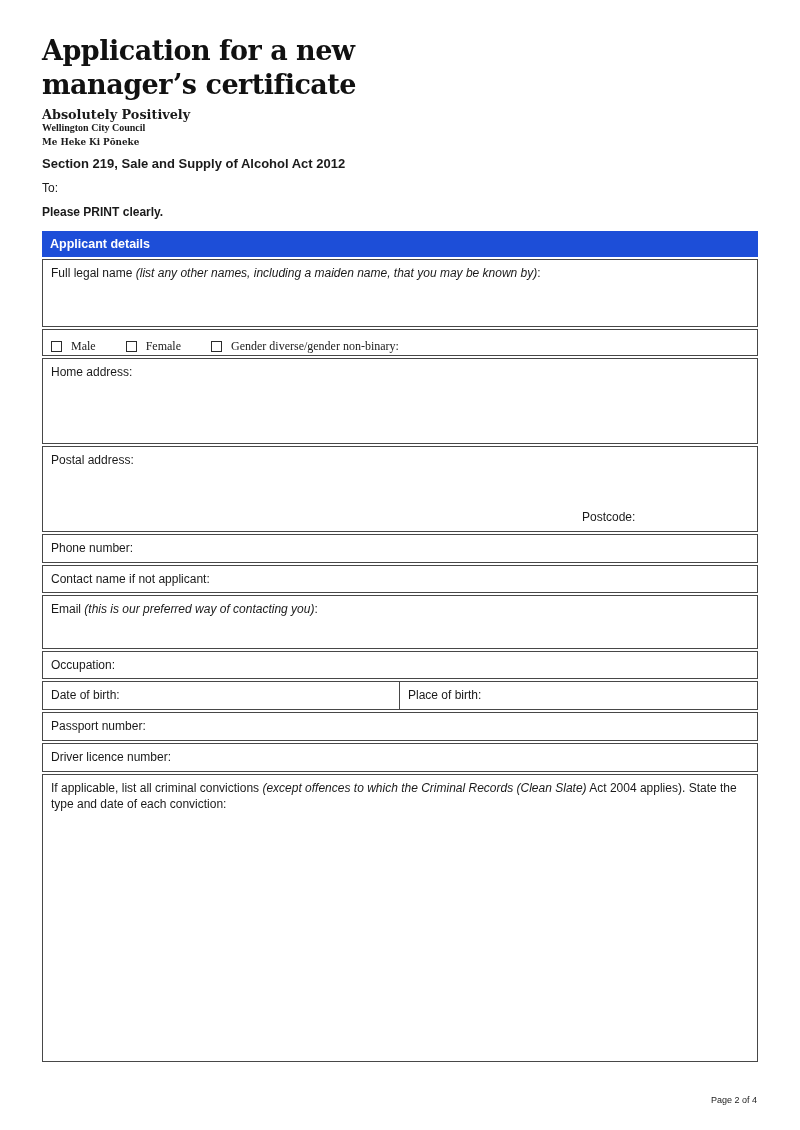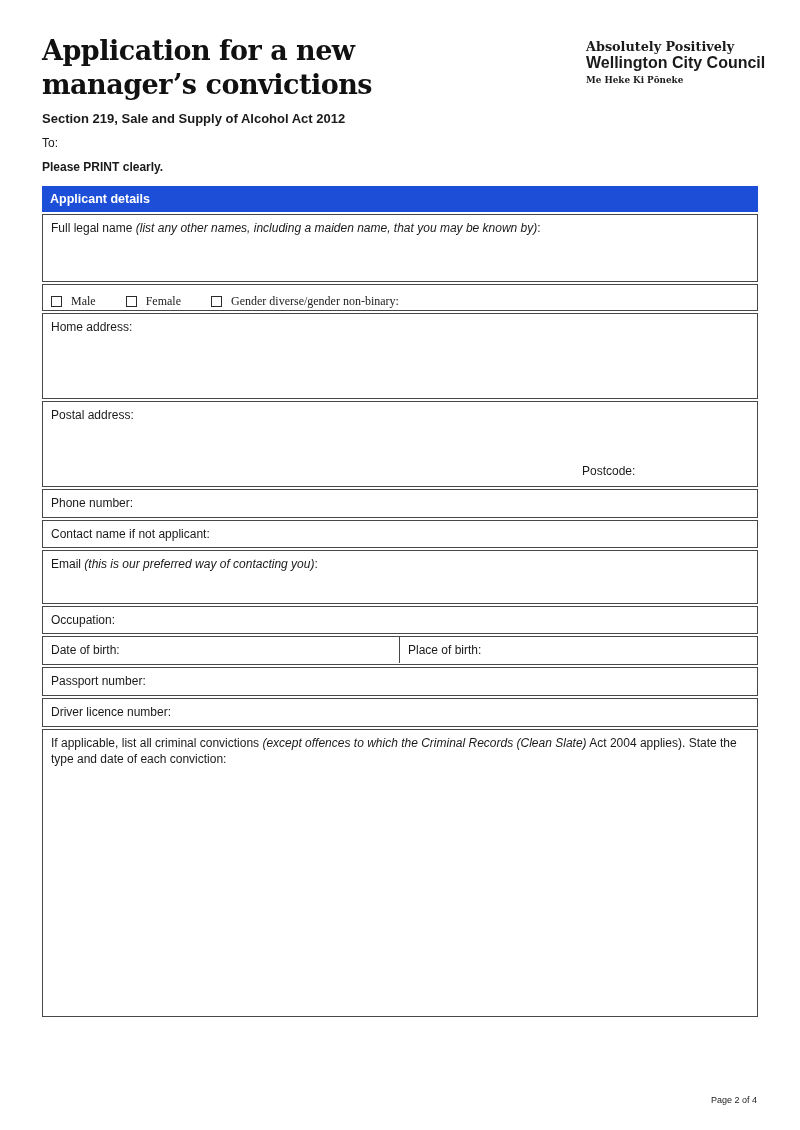--- a/index.html
+++ b/index.html
@@ -8,32 +8,32 @@
     position: relative;
     width: 800px;
     height: 1130px;
     background: #ffffff;
     font-family: "Liberation Sans", sans-serif;
     color: #1a1a1a;
     padding: 34px 42px 0 42px;
     overflow: hidden;
   }
   
-  .header-row { display: flex; justify-content: space-between; align-items: flex-start; }
+  .header-row { display: flex; justify-content: space-between; align-items: flex-start; flex-direction: column; }
   .doc-title {
     font-family: "DejaVu Serif", serif;
     font-weight: 800;
     font-size: 27px;
     line-height: 1.26;
     letter-spacing: -0.5px;
     color: #111;
   }
   .logo-block { margin-top: 6px; width: 172px; line-height: 1.12; }
   .logo-line1 { font-family: "DejaVu Serif", serif; font-size: 12.8px; font-weight: 600; white-space: nowrap; }
-  .logo-line2 { font-family: Liberation Sans, sans-serif; font-size: 16px; font-weight: 600; white-space: nowrap; }
+  .logo-line2 { font-family: Liberation Serif, serif; font-size: 10px; font-weight: 600; white-space: nowrap; }
   .logo-line2 b { font-weight: 800; }
   .logo-line3 { font-family: "DejaVu Serif", serif; font-size: 8.8px; font-weight: 700; margin-top: 4px; }
   .subtitle { margin-top: 9px; font-size: 13px; font-weight: 700; }
   
   .to-block { margin-top: 10px; display: flex; font-size: 12px; line-height: 1.22; }
   .to-label { width: 26px; }
   .print-notice { margin-top: 9px; font-size: 12px; font-weight: 700; }
   
   .section-bar {
     margin-top: 12px;
@@ -87,21 +87,21 @@
   }
 </style>
 </head>
 <body>
 
 <div class="page">
 
   <div class="header-row">
     <div class="doc-title">
       <div>Application for a new</div>
-      <div>manager’s convictions</div>
+      <div>manager’s certificate</div>
     </div>
     <div class="logo-block">
       <div class="logo-line1">Absolutely Positively</div>
       <div class="logo-line2"><b>Wellington</b><span> City Council</span></div>
       <div class="logo-line3">Me Heke Ki Pōneke</div>
     </div>
   </div>
 
   <div class="subtitle">Section 219, Sale and Supply of Alcohol Act 2012</div>
 

